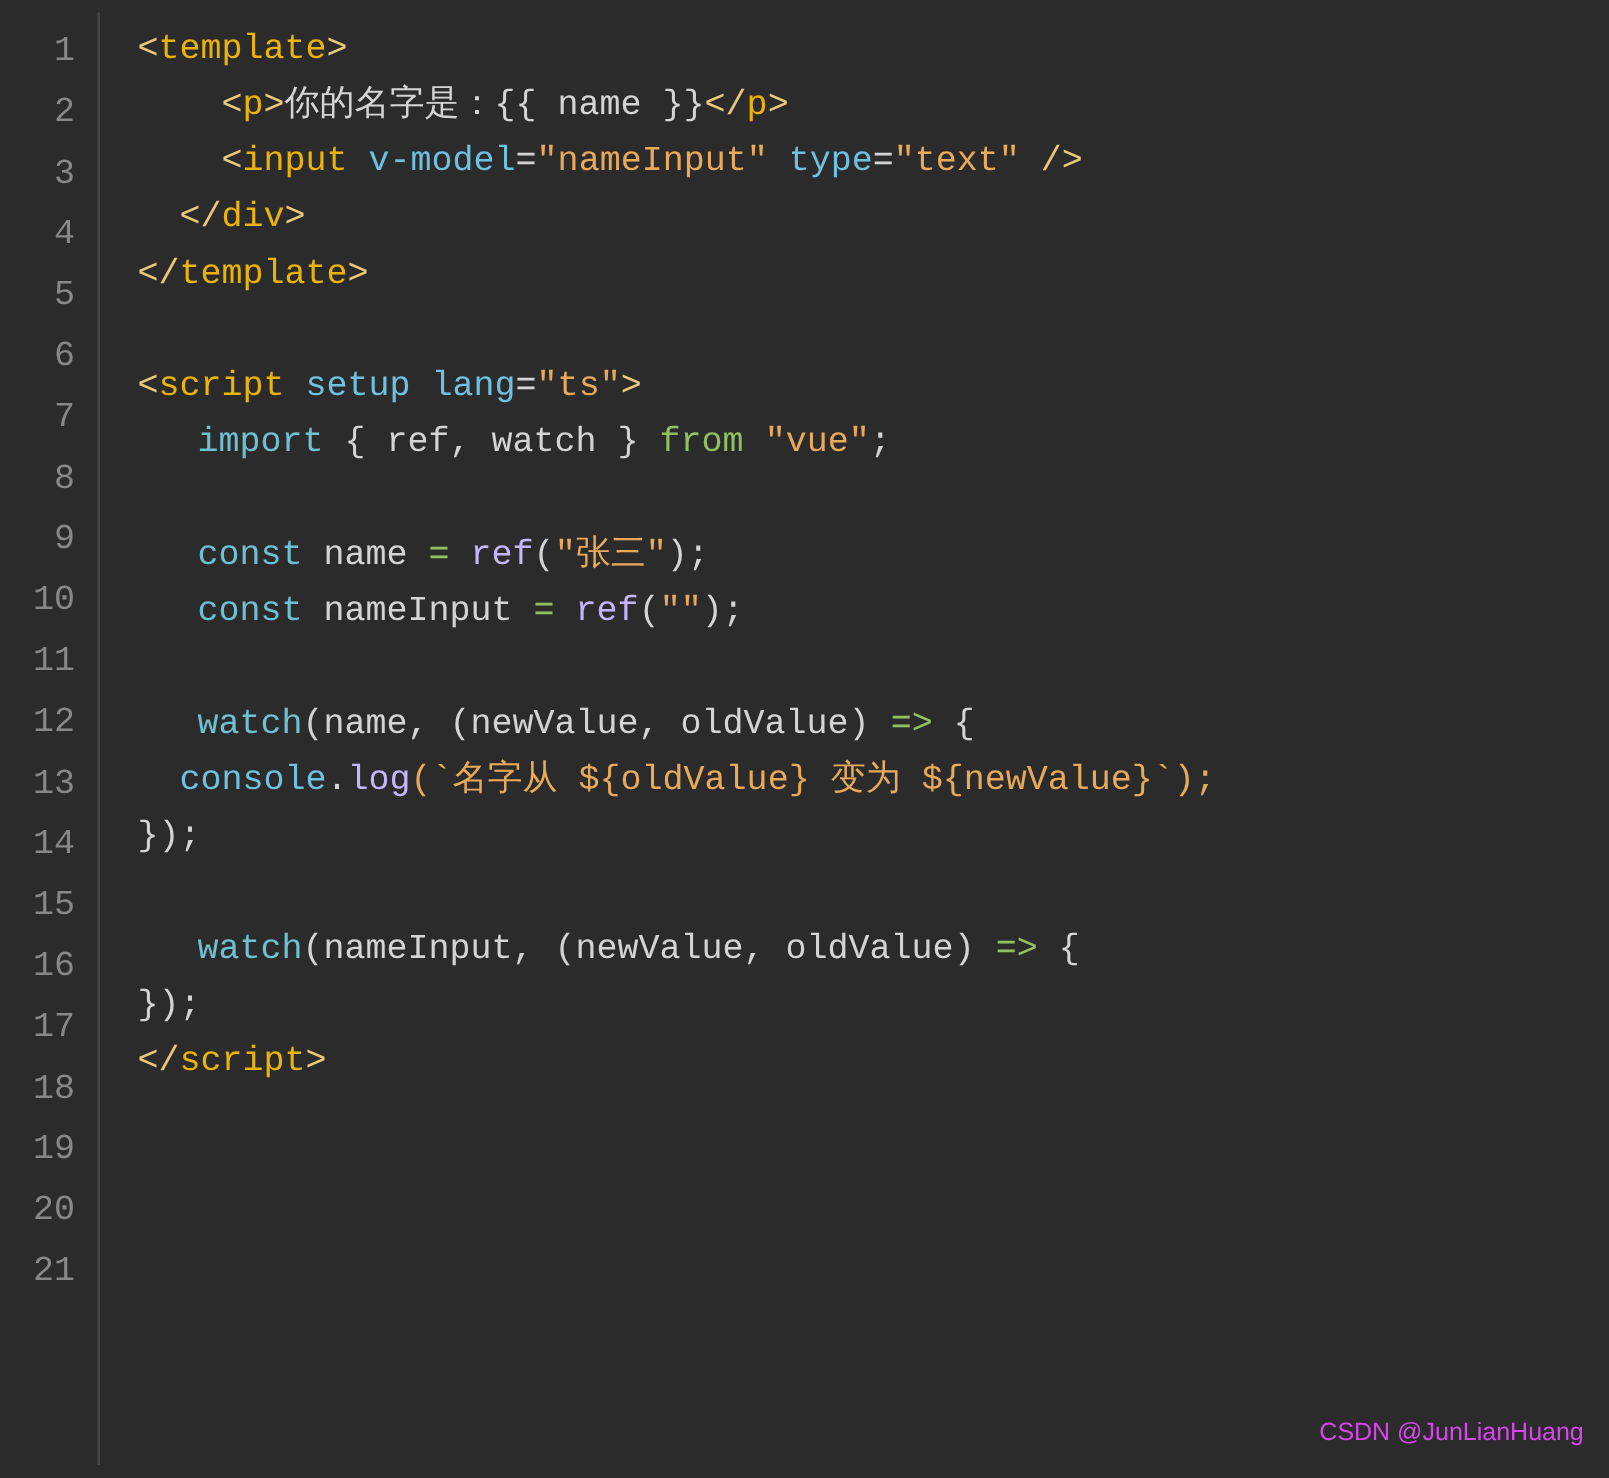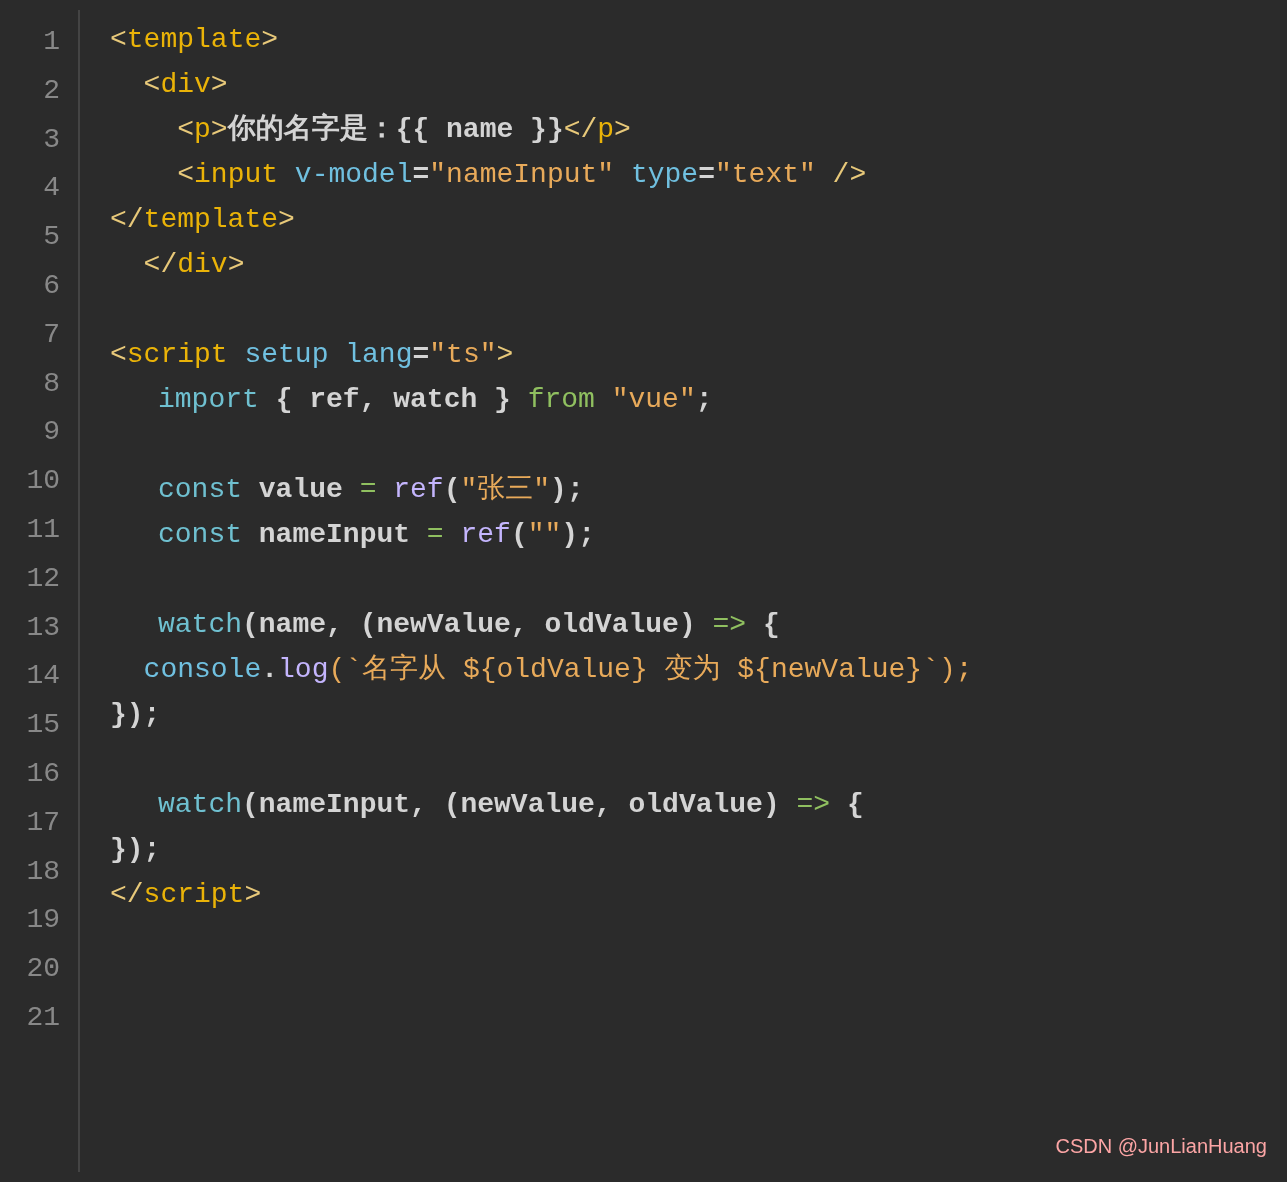--- a/index.html
+++ b/index.html
@@ -58,33 +58,33 @@
       font-size: 28px;
       line-height: 1.6;
       min-height: 45px;
     }
 
     
     .c-tag { color: #e8c97a; }          
     .c-tagname { color: #eab308; }       
     .c-attr-name { color: #70c0e0; font-family: Liberation Mono, monospace; }     
     .c-attr-value { color: #e8aa5a; }    
-    .c-text { color: #d4d4d4; font-weight: bold; }          
+    .c-text { color: #d4d4d4; }          
     .c-keyword { color: #6fc0d0; margin-left: 48px; }    
     .c-string { color: #e8aa5a; }
     .c-green { color: #90c060; }        
     .c-ref { color: #c4b5fd; font-family: Liberation Mono, monospace; }           
     .c-console { color: #70c0e0; }
     .c-from { color: #90c060; margin-top: 43px; }
 
     .watermark {
       position: fixed;
       bottom: 20px;
       right: 20px;
-      color: #fca5a5;
+      color: #d946ef;
       font-size: 20px;
       font-family: Arial, sans-serif;
       margin-left: 35px;
     }
   </style>
 </head>
 <body>
 
 <div class="code-container">
   <div class="line-numbers">
@@ -108,39 +108,38 @@
     <div class="line-num">18</div>
     <div class="line-num">19</div>
     <div class="line-num">20</div>
     <div class="line-num">21</div>
   </div>
 
   <div class="code-lines">
 
     <span class="code-line"><span class="c-tag">&lt;</span><span class="c-tagname">template</span><span class="c-tag">&gt;</span></span>
 
-    <span class="code-line">  <span class="c-tag">&lt;</span><span class="c-tagname">div</span><span class="c-tag">&gt;</span></span>
 
     <span class="code-line">    <span class="c-tag">&lt;</span><span class="c-tagname">p</span><span class="c-tag">&gt;</span><span class="c-text">你的名字是：{{ name }}</span><span class="c-tag">&lt;/</span><span class="c-tagname">p</span><span class="c-tag">&gt;</span></span>
 
     <span class="code-line">    <span class="c-tag">&lt;</span><span class="c-tagname">input </span><span class="c-attr-name">v-model</span><span class="c-text">=</span><span class="c-attr-value">"nameInput"</span><span class="c-text"> </span><span class="c-attr-name">type</span><span class="c-text">=</span><span class="c-attr-value">"text"</span><span class="c-tag"> /&gt;</span></span>
 
+    <span class="code-line">  <span class="c-tag">&lt;/</span><span class="c-tagname">div</span><span class="c-tag">&gt;</span></span>
+
     <span class="code-line"><span class="c-tag">&lt;/</span><span class="c-tagname">template</span><span class="c-tag">&gt;</span></span>
-
-    <span class="code-line">  <span class="c-tag">&lt;/</span><span class="c-tagname">div</span><span class="c-tag">&gt;</span></span>
 
     <span class="code-line"> </span>
 
     <span class="code-line"><span class="c-tag">&lt;</span><span class="c-tagname">script </span><span class="c-attr-name">setup </span><span class="c-attr-name">lang</span><span class="c-text">=</span><span class="c-attr-value">"ts"</span><span class="c-tag">&gt;</span></span>
 
     <span class="code-line"><span class="c-keyword">import</span><span class="c-text"> { ref, watch } </span><span class="c-from">from</span><span class="c-text"> </span><span class="c-string">"vue"</span><span class="c-text">;</span></span>
 
     <span class="code-line"> </span>
 
-    <span class="code-line"><span class="c-keyword">const</span><span class="c-text"> value </span><span class="c-green">=</span><span class="c-text"> </span><span class="c-ref">ref</span><span class="c-text">(</span><span class="c-string">"张三"</span><span class="c-text">);</span></span>
+    <span class="code-line"><span class="c-keyword">const</span><span class="c-text"> name </span><span class="c-green">=</span><span class="c-text"> </span><span class="c-ref">ref</span><span class="c-text">(</span><span class="c-string">"张三"</span><span class="c-text">);</span></span>
 
     <span class="code-line"><span class="c-keyword">const</span><span class="c-text"> nameInput </span><span class="c-green">=</span><span class="c-text"> </span><span class="c-ref">ref</span><span class="c-text">(</span><span class="c-string">""</span><span class="c-text">);</span></span>
 
     <span class="code-line"> </span>
 
     <span class="code-line"><span class="c-keyword">watch</span><span class="c-text">(name, (newValue, oldValue) </span><span class="c-green">=&gt;</span><span class="c-text"> {</span></span>
 
     <span class="code-line">  <span class="c-console">console</span><span class="c-text">.</span><span class="c-ref">log</span><span class="c-string">(`名字从 ${oldValue} 变为 ${newValue}`);</span></span>
 
     <span class="code-line"><span class="c-text">});</span></span>

